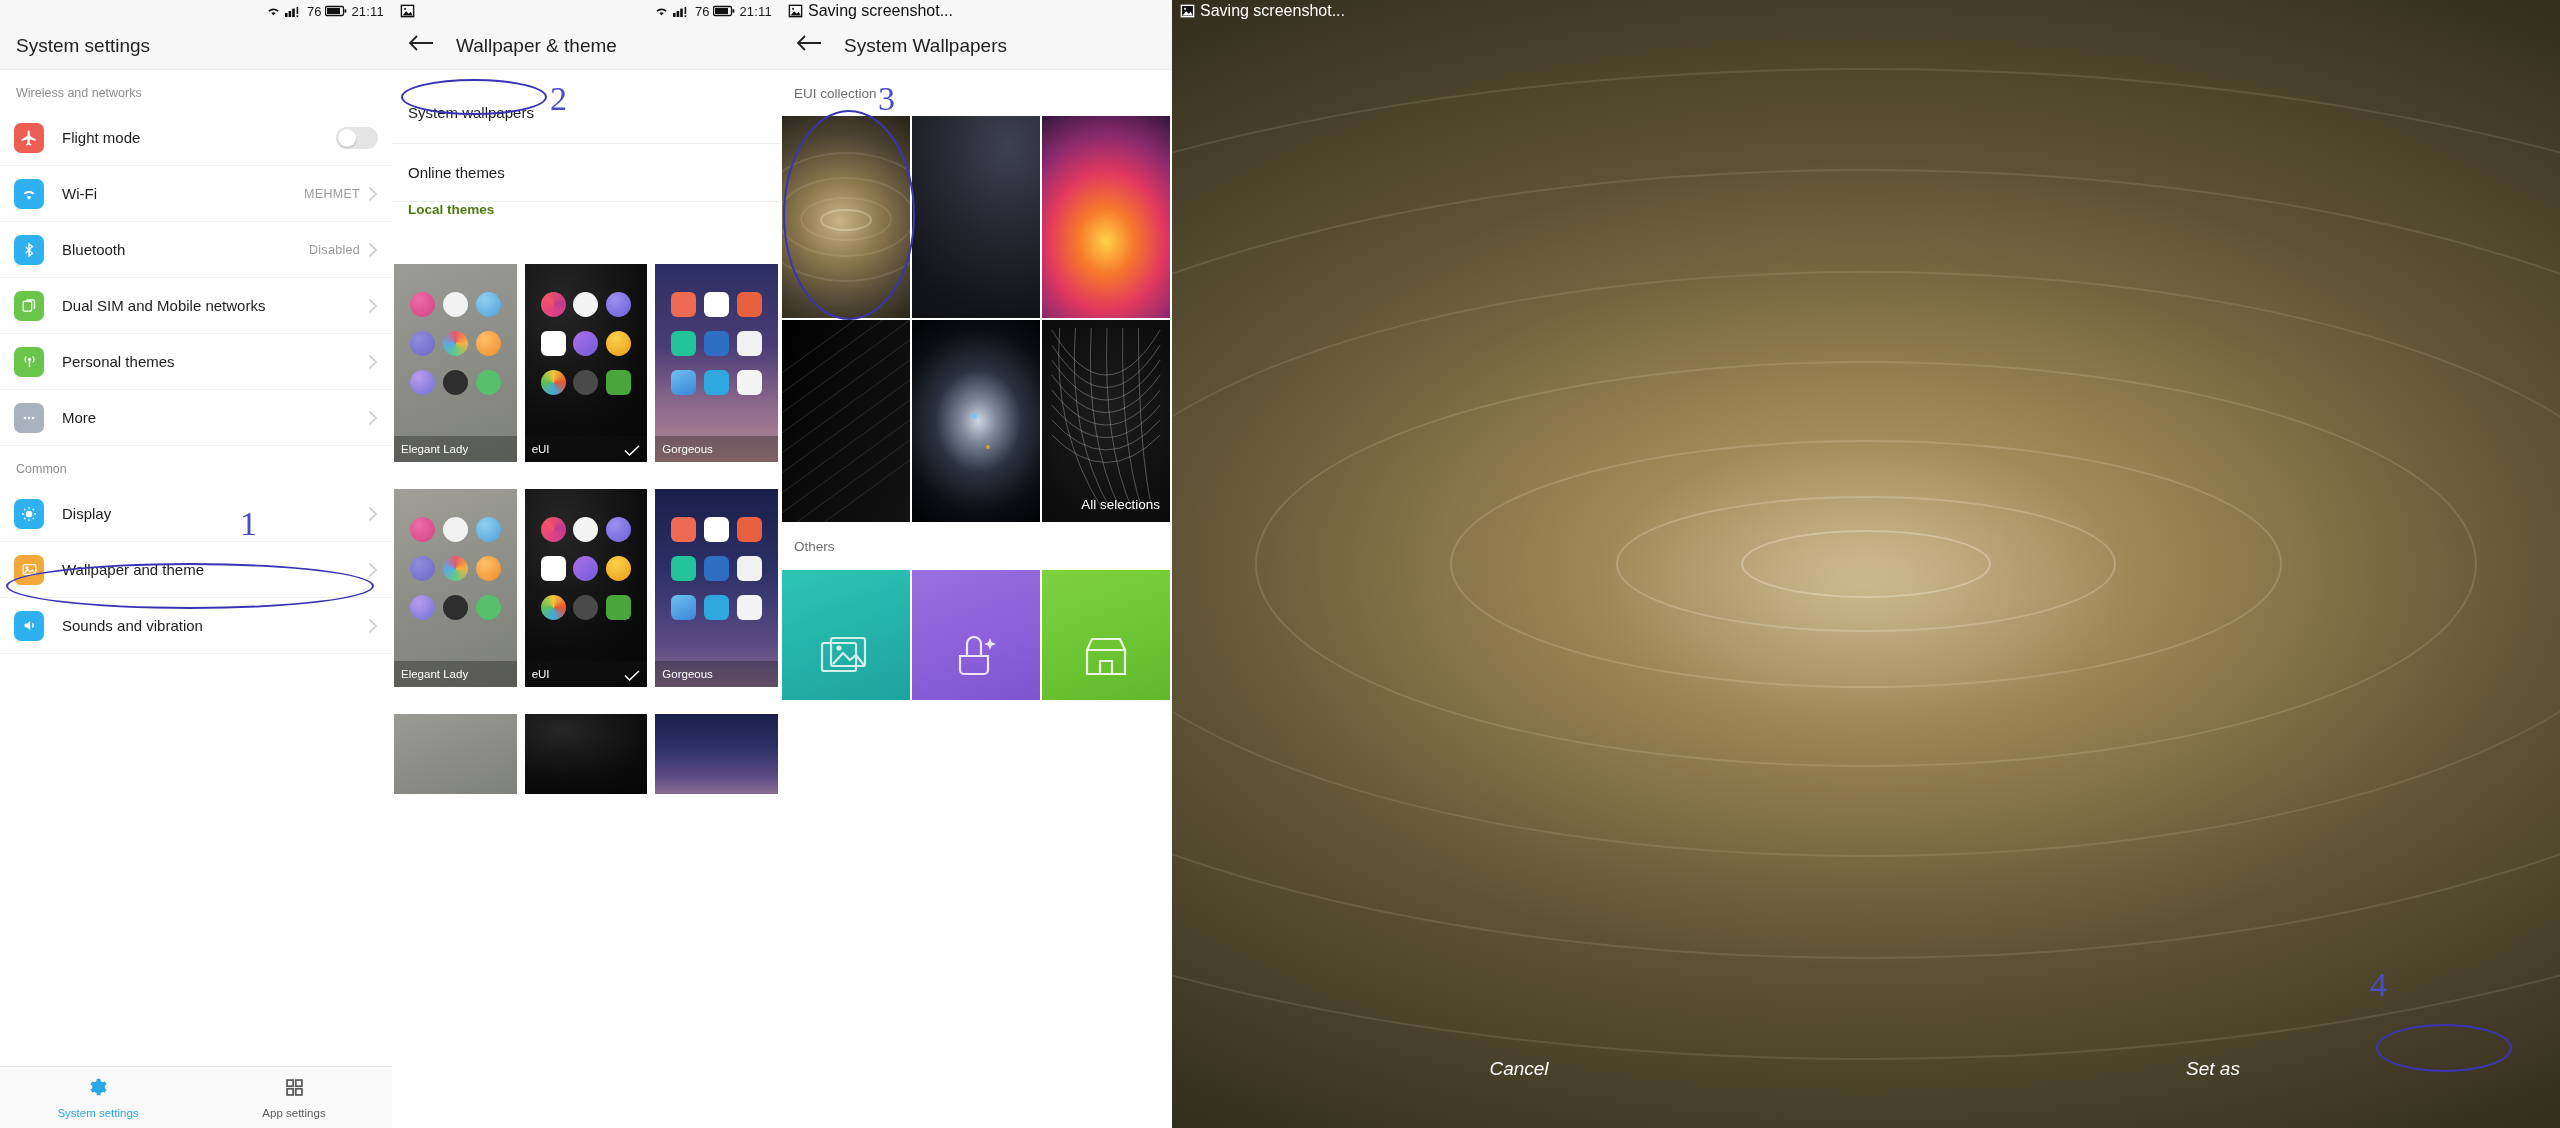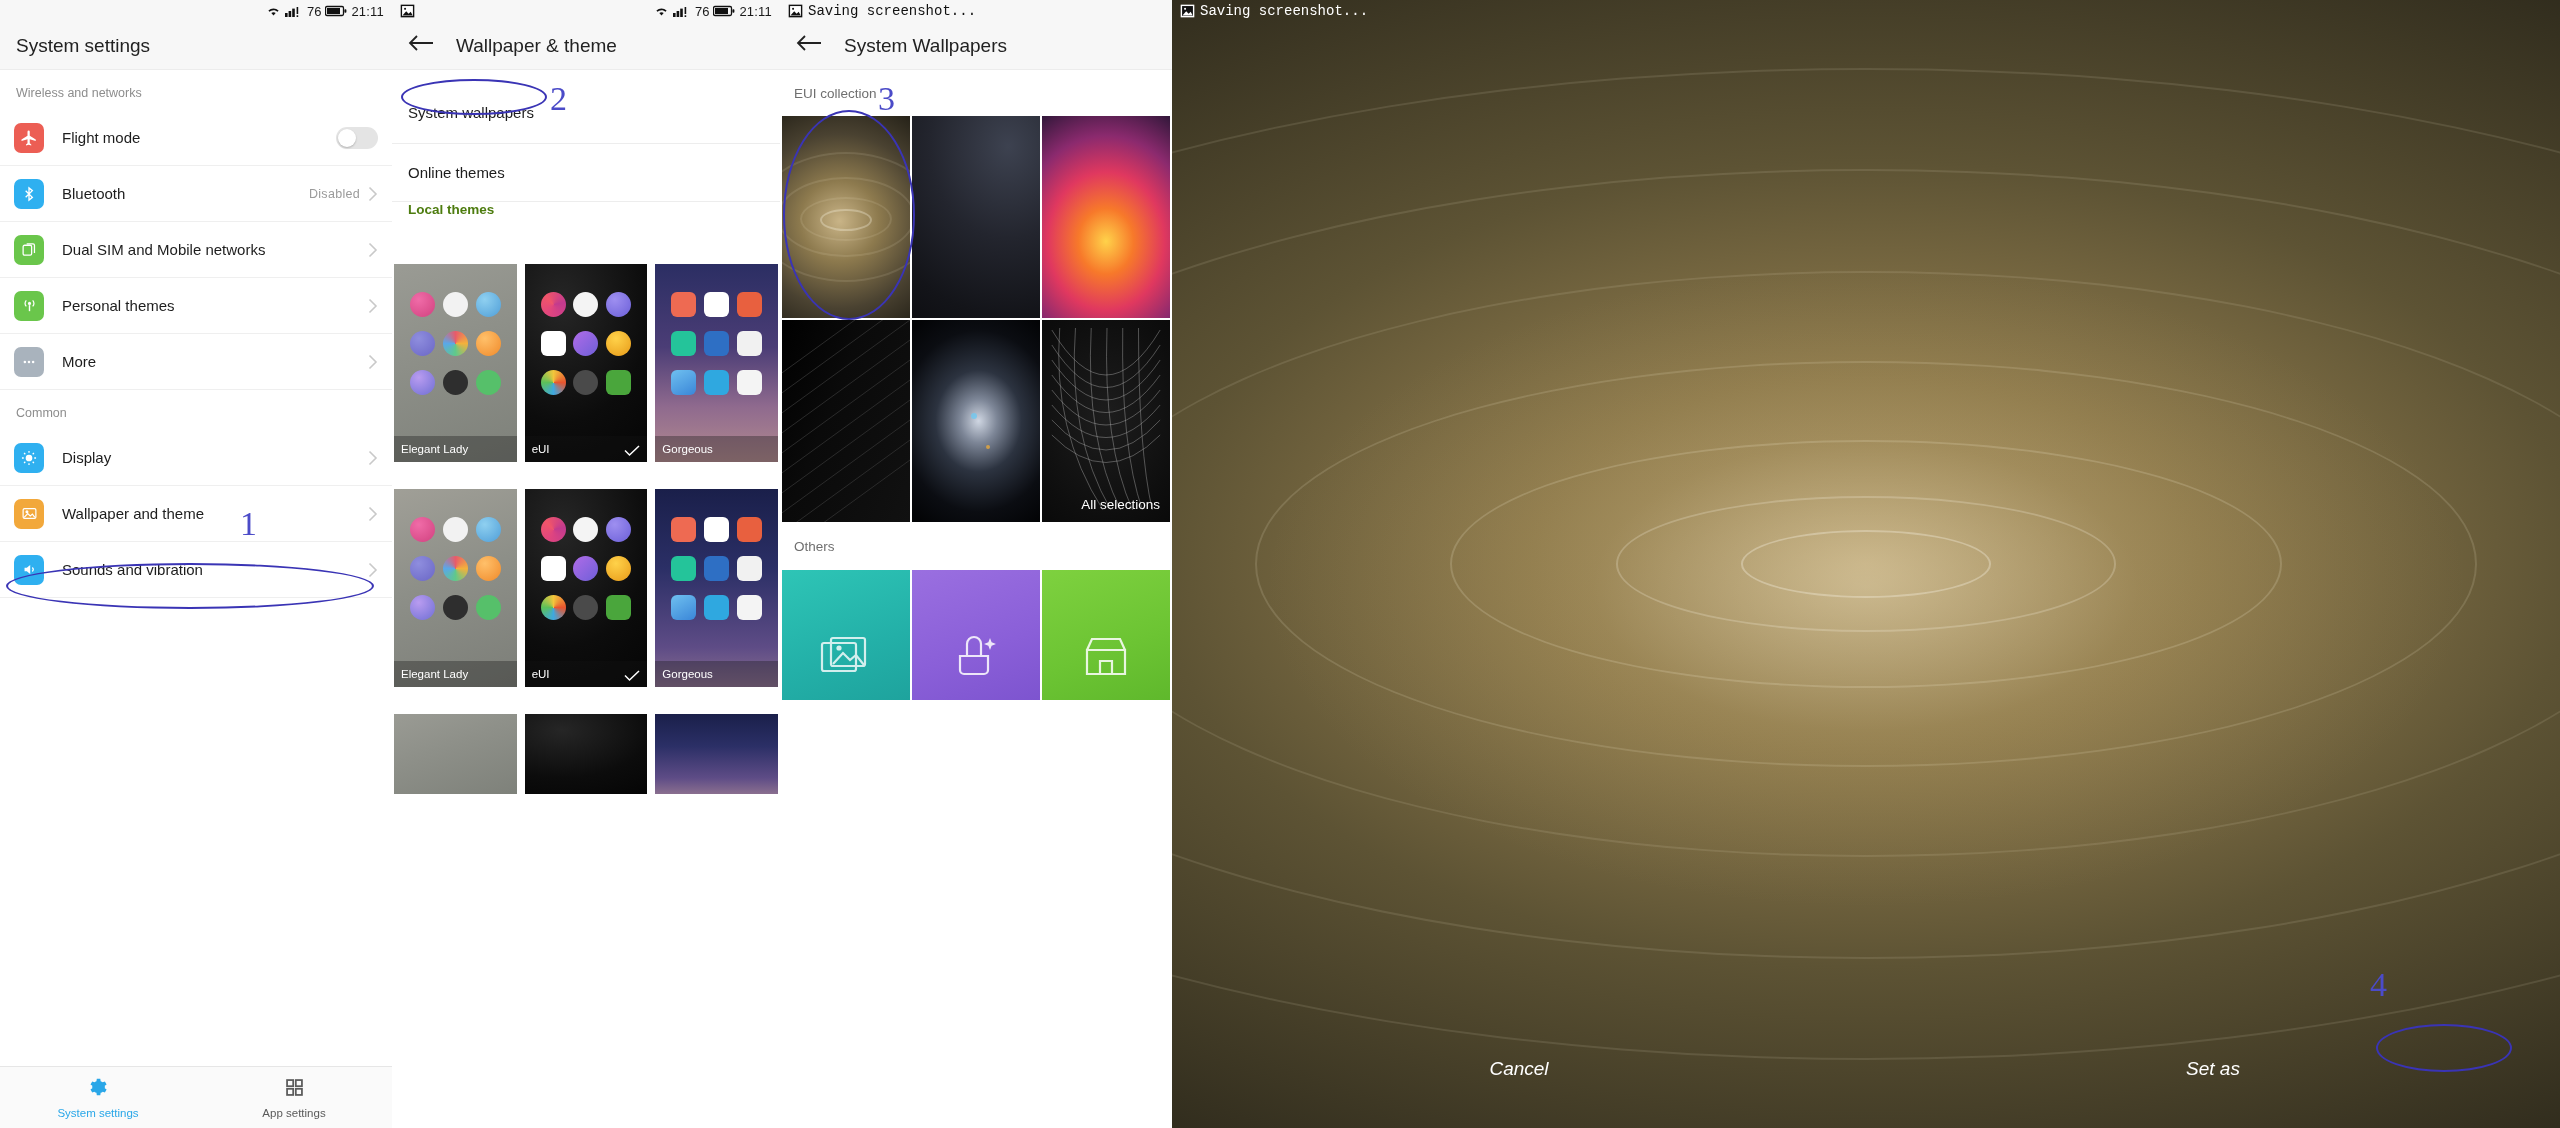--- a/index.html
+++ b/index.html
@@ -14,21 +14,21 @@
   .p3 { width:392px; background:#ffffff; }
   .p4 { width:1388px; background:#000; }
 
   
   .statusbar { height:22px; display:flex; align-items:center; background:#f7f7f7;
     font-size:13px; color:#1a1a1a; padding:0 8px; }
   .sb-left { display:flex; align-items:center; gap:5px; flex:1; }
   .sb-right { display:flex; align-items:center; gap:4px; }
   .sb-dark { background:#000; color:#fff; }
   .sb-dark .sb-note { color:#fff; }
-  .sb-note { font-size:14px; color:#111;font-family:Liberation Mono, monospace; }
+  .sb-note { font-size:16px; color:#111; }
   .ico-wifi,.ico-sig,.ico-batt,.ico-img { display:inline-block; }
   .ico-img svg,.ico-wifi svg,.ico-sig svg,.ico-batt svg { display:block; }
   .sb-time { font-size:13px; letter-spacing:.2px; }
   .sb-num { font-size:13px; }
 
   
   .appbar { height:48px; display:flex; align-items:center; background:#f7f7f7;
     padding:0 16px; border-bottom:1px solid #ececec; }
   .appbar .title { font-size:19px; color:#222; }
   .backarrow { width:26px; height:26px; margin-right:22px; flex:0 0 auto; }
@@ -169,20 +169,35 @@
     <div class="row">
       <span class="ic" style="background:#ec5e54">
         <svg width="18" height="18" viewBox="0 0 24 24" fill="#fff">
             <path d="M21 16v-2l-8-5V3.5A1.5 1.5 0 0 0 11.5 2 1.5 1.5 0 0 0 10 3.5V9l-8 5v2l8-2.5V19l-2 1.5V22l3.5-1 3.5 1v-1.5L13 19v-5.5z"></path>
           </svg>
       </span>
       <span class="lbl">Flight mode</span>
       <span class="toggle"></span>
     </div>
 
+    <div class="row">
+      <span class="ic" style="background:#2fb0f0">
+        <svg width="18" height="18" viewBox="0 0 24 24" fill="#fff">
+            <path d="M12 19.5 9 15.8a4.8 4.8 0 0 1 6 0z"></path>
+            <path d="M12 10.5c2.1 0 4 .8 5.5 2.1l1.6-2A10.2 10.2 0 0 0 12 8a10.2 10.2 0 0 0-7.1 2.6l1.6 2A8.4 8.4 0 0 1 12 10.5z"></path>
+          </svg>
+      </span>
+      <span class="lbl">Wi-Fi</span>
+      <span class="val">MEHMET</span>
+      <span class="chev">
+        <svg width="10" height="16" viewBox="0 0 10 16">
+            <path d="M1.5 1.5 8 8l-6.5 6.5" fill="none" stroke="#c9c9c9" stroke-width="1.6"></path>
+          </svg>
+      </span>
+    </div>
 
     <div class="row">
       <span class="ic" style="background:#2fb0f0">
         <svg width="16" height="16" viewBox="0 0 24 24" fill="none" stroke="#fff" stroke-width="2">
             <path d="M7 7l10 10-5 4V3l5 4L7 17"></path>
           </svg>
       </span>
       <span class="lbl">Bluetooth</span>
       <span class="val">Disabled</span>
       <span class="chev">

